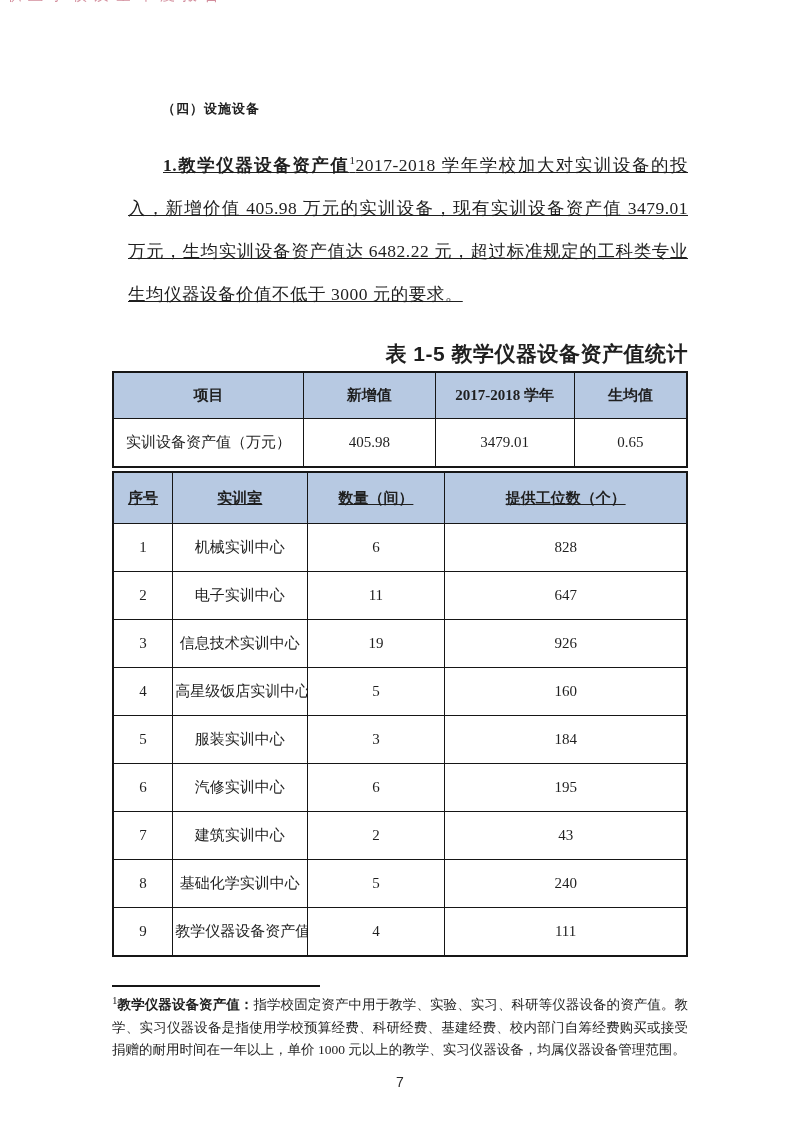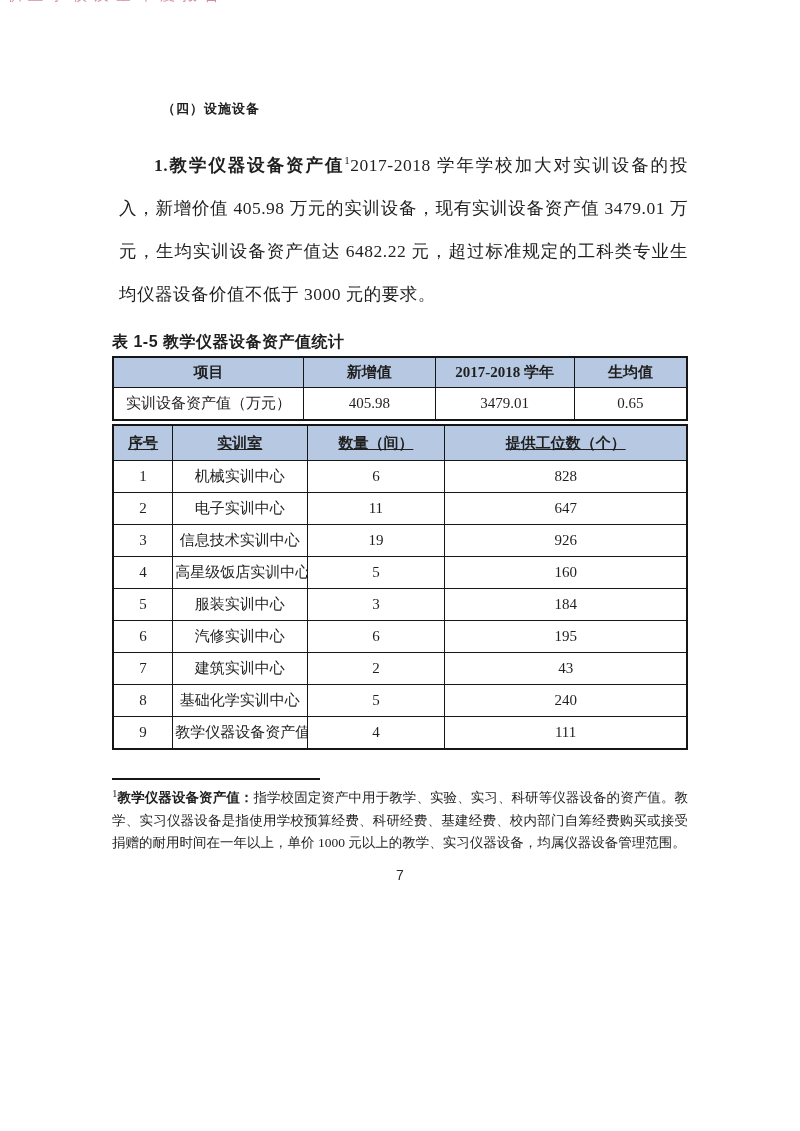--- a/index.html
+++ b/index.html
@@ -17,37 +17,37 @@
     display:block;margin-top:-14px;font-size:15px;letter-spacing:7px;
     color:var(--clip-red,#c5697d);opacity:.75;
     font-family:"Liberation Sans","DejaVu Sans",sans-serif;
   }
   .heading{
     margin:0;padding-top:100px;text-indent:50px;
     font-family:"Liberation Sans","DejaVu Sans",sans-serif;
     font-size:13px;font-weight:bold;letter-spacing:1px;
   }
   .para{
-    margin:26px 0 0 7px;font-size:17.5px;line-height:43px;
-    text-align:justify;text-indent:35px;letter-spacing:.5px;
+    margin:26px 0 0 16px;font-size:17.5px;line-height:43px;
+    text-align:justify;text-indent:35px;letter-spacing:.5px;text-decoration:underline;
   }
   .para b{letter-spacing:.5px;}
   .para sup,.fn sup{font-size:11px;vertical-align:super;line-height:0;}
   .caption{
-    margin:16px 0 0 0;text-align:left;font-weight:bold;font-size:16px;
+    margin:24px 0 0 0;text-align:right;font-weight:bold;font-size:21px;
     font-family:"Liberation Sans","DejaVu Sans",sans-serif;letter-spacing:.5px;
   }
   .caption.c16{margin-top:0;}
   .doc-table{
     width:100%;margin-top:3px;border-collapse:collapse;table-layout:fixed;
     border:2px solid #161616;font-size:15px;
   }
   .doc-table th,.doc-table td{
     border:1px solid #161616;text-align:center;vertical-align:middle;
-    padding:0 2px;overflow:hidden;white-space:nowrap;
+    padding:8px 2px;overflow:hidden;white-space:nowrap;
   }
   .doc-table th{
     background:var(--header-bg,#b7c9e2);font-weight:bold;height:29px;
   }
   .t16 th{height:34px;text-decoration:underline;}
   .doc-table td{height:31px;font-size:15px;}
   .fn-divider{
     margin:28px 0 0 0;width:208px;height:0;
     border:none;border-top:2px solid #161616;
   }

